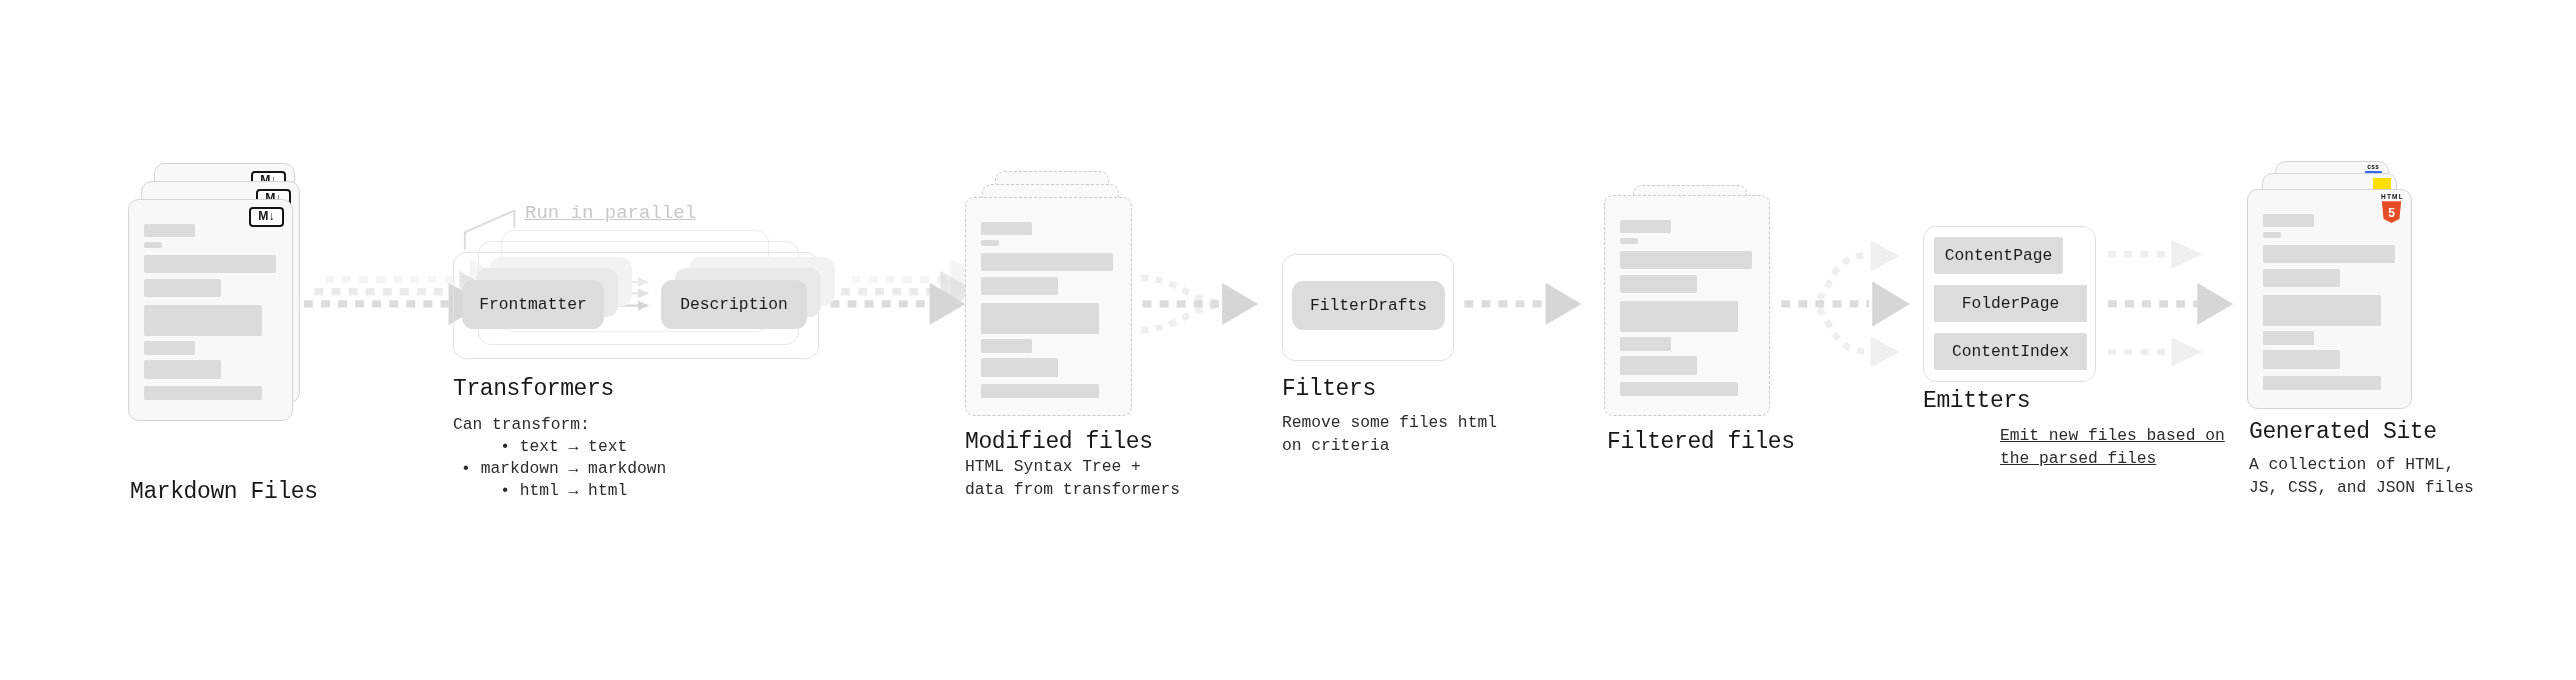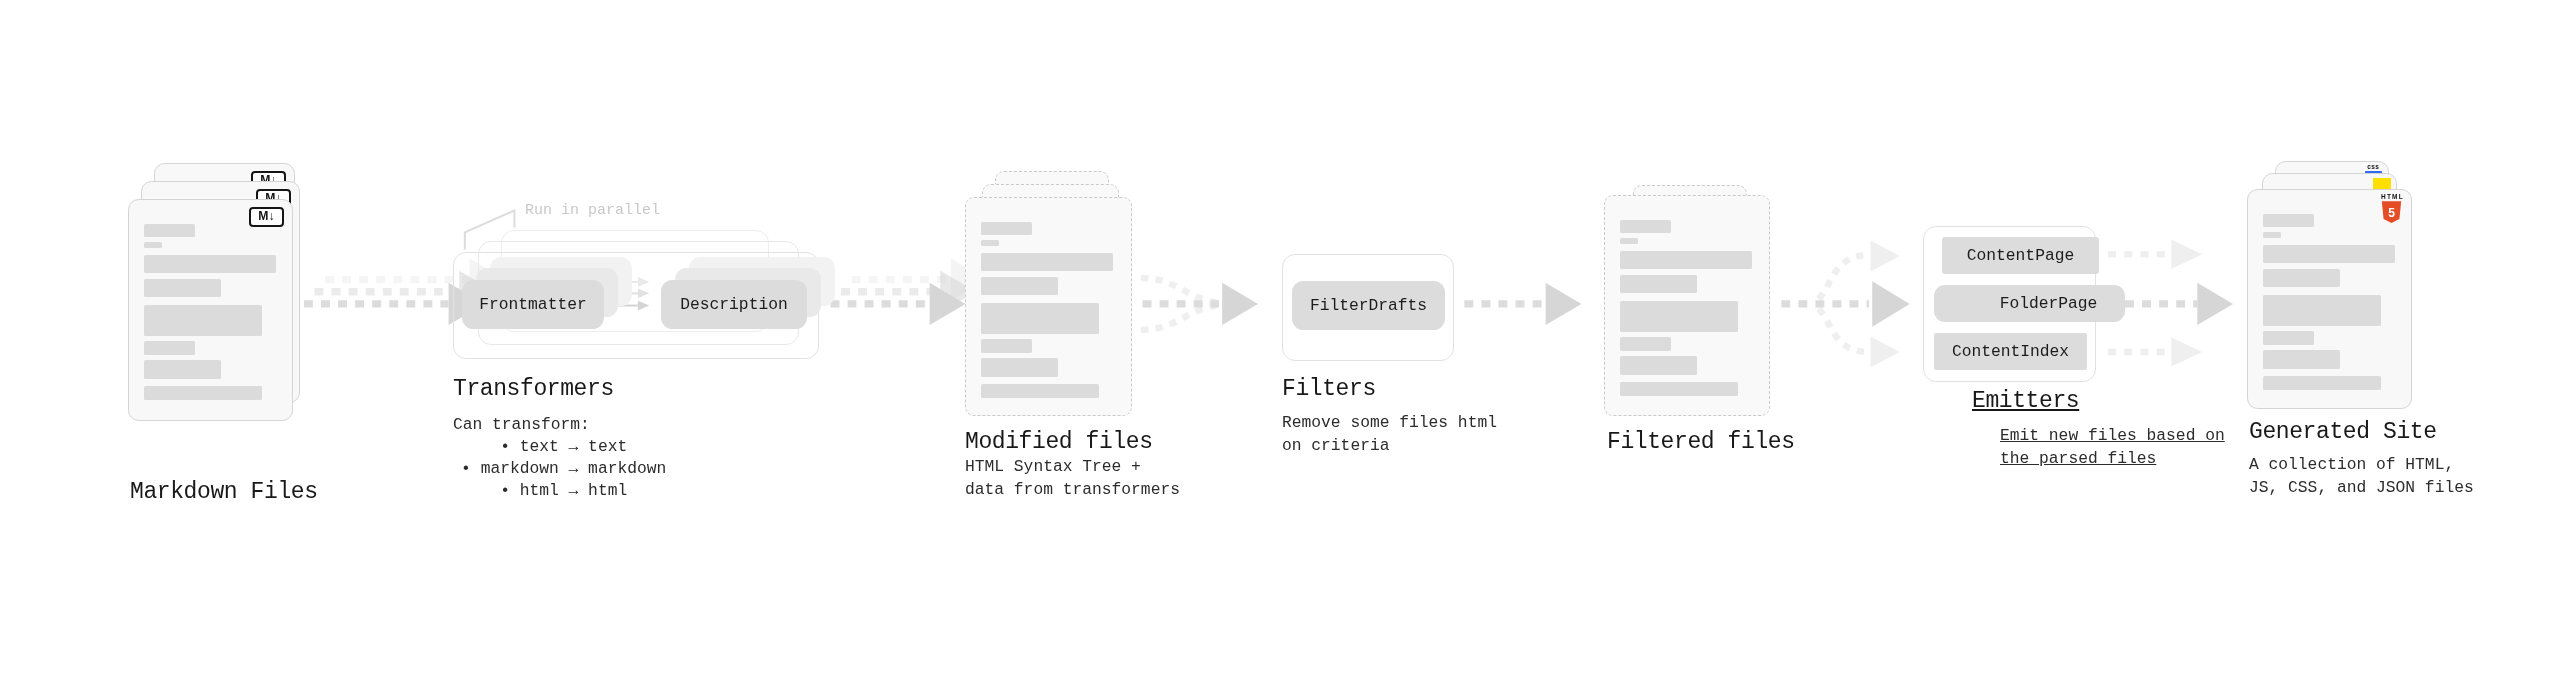--- a/index.html
+++ b/index.html
@@ -43,21 +43,21 @@
   .shell.filled{background:#fff;}
   .gbox{position:absolute;background:var(--box-fill);border-radius:11.4px;display:flex;align-items:center;justify-content:center;
         font-size:16.3px;color:var(--box-text);white-space:nowrap;}
   .ghost1{position:absolute;background:var(--ghost1);border-radius:11.4px;}
   .ghost2{position:absolute;background:var(--ghost2);border-radius:11.4px;}
 
   
   .node-label{position:absolute;font-size:23px;line-height:28px;color:var(--heading);letter-spacing:-0.4px;white-space:nowrap;}
   .node-desc{position:absolute;font-size:16.3px;line-height:23px;color:var(--body-text);white-space:nowrap;}
   .node-desc .bullet{line-height:22px;padding-left:8.1px;text-align:center;}
-  .annotation{position:absolute;font-size:15px;color:var(--annotation);white-space:nowrap;}
+  .annotation{position:absolute;font-size:19px;color:var(--annotation);white-space:nowrap;text-decoration:underline;}
 </style>
 </head>
 <body>
 
 <div class="stage">
 
   <svg class="layer" width="2576" height="681" viewBox="0 0 3170 838">
 
     <g>
       <g opacity="0.26" transform="translate(26,-30)">
@@ -212,24 +212,24 @@
       <div class="bar b5"></div>
       <div class="bar b6"></div>
       <div class="bar b7"></div>
       <div class="bar b8"></div>
     </div>
     <div class="node-label" style="left:1607px;top:428px;">Filtered files</div>
   </div>
 
   <div>
     <div class="shell filled" style="left:1923px;top:226px;width:173px;height:156px;"></div>
-    <div class="gbox" style="left:1934px;top:237px;width:157px;height:37px;border-radius:3px;margin-left:8px;">ContentPage</div>
-    <div class="gbox" style="left:1934px;top:285px;width:153px;height:37px;border-radius:11px;padding-left:38px;">FolderPage</div>
+    <div class="gbox" style="left:1934px;top:237px;width:129px;height:37px;border-radius:3px;">ContentPage</div>
+    <div class="gbox" style="left:1934px;top:285px;width:153px;height:37px;border-radius:1px;">FolderPage</div>
     <div class="gbox" style="left:1934px;top:333px;width:153px;height:37px;border-radius:2px;">ContentIndex</div>
-    <div class="node-label" style="left:1972px;top:387px;text-decoration:underline;">Emitters</div>
+    <div class="node-label" style="left:1923px;top:387px;">Emitters</div>
     <div class="node-desc" style="left:2000px;top:424px;text-decoration:underline;">
       <div>Emit new files based on</div>
       <div>the parsed files</div>
     </div>
   </div>
 
   <div>
     <div class="doc" style="left:2275px;top:161px;width:114px;height:219px;">
       <div class="css-badge">
         <div class="css-word">css</div>

